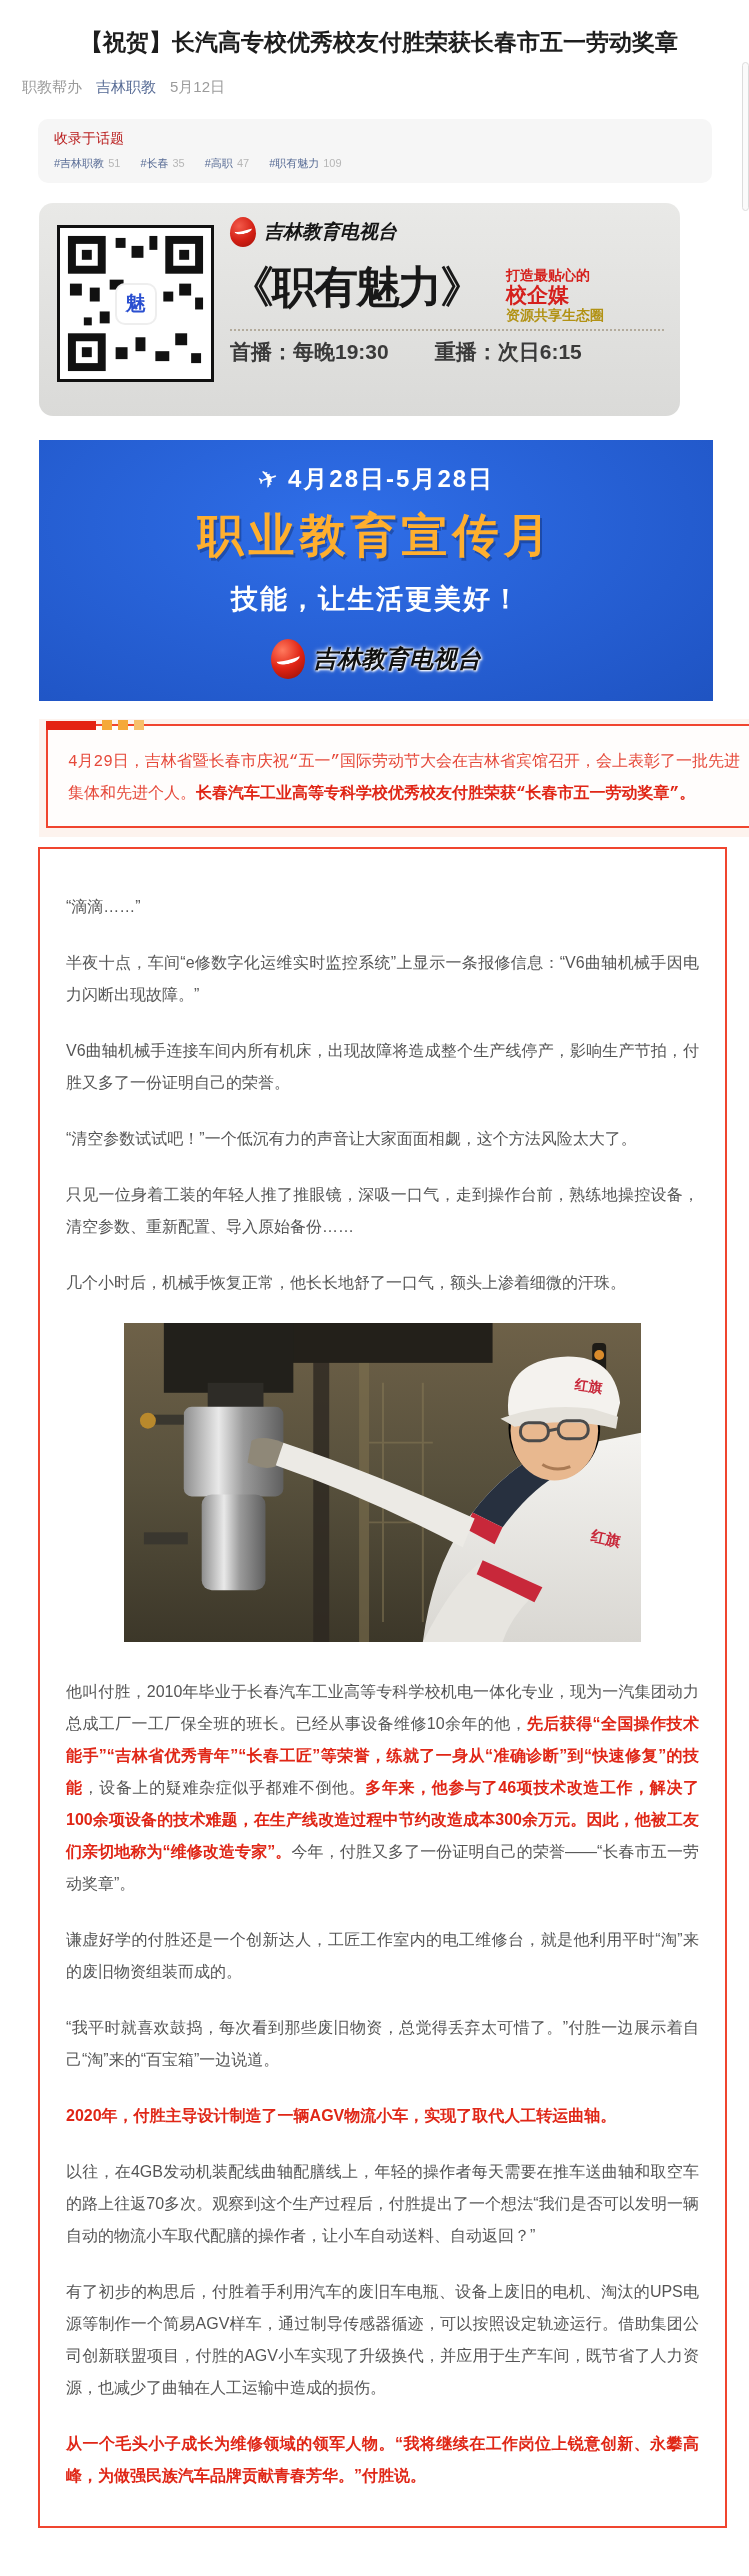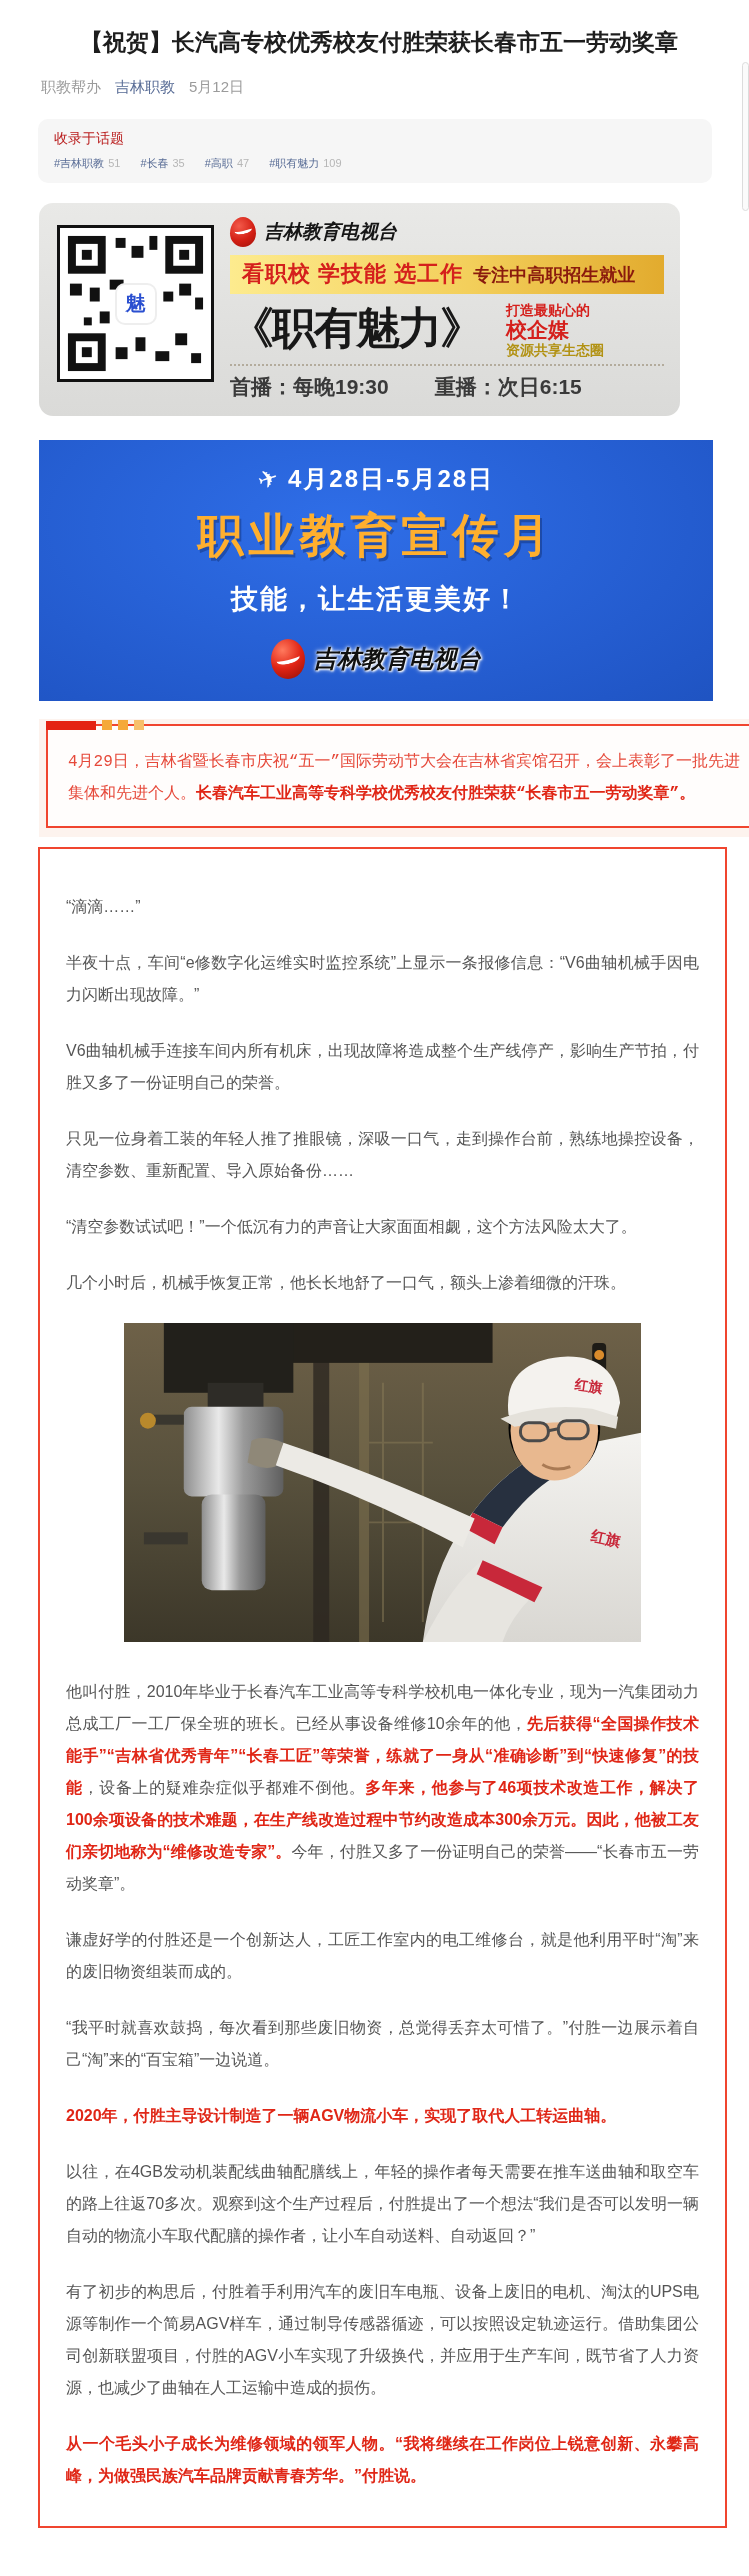--- a/index.html
+++ b/index.html
@@ -4,21 +4,21 @@
 <style>
   * { margin:0; padding:0; box-sizing:border-box; }
   html,body { background:#fff; }
   body {
     width:750px; min-height:2576px; position:relative; margin:0 auto;
     font-family:"Liberation Sans","DejaVu Sans",sans-serif;
     color:#4f4f4f; overflow:hidden;
   }
   
   .title { margin:26px 30px 0 38px; font-size:23px; line-height:33px; font-weight:700; color:#1d1d1d;text-align:center; }
-  .byline { margin:19px 38px 0 41px; font-size:15px; color:#9b9b9b; display:flex; gap:14px; align-items:center; }
+  .byline { margin:19px 38px 0 22px; font-size:15px; color:#9b9b9b; display:flex; gap:14px; align-items:center; }
   .byline .account { color:#576b95; }
   
   .topic-card { margin:22px 38px 0 38px; background:#f6f6f6; border-radius:10px; padding:11px 16px 12px 16px; }
   .topic-heading { font-size:14px; color:#b91c1c; }
   .topic-tags { margin-top:8px; font-size:11px; display:flex; flex-wrap:wrap; gap:0 20px; }
   .tag { color:#576b95; text-decoration:none; cursor:pointer; }
   .tag .cnt { color:#b6b6b6; margin-left:4px; }
   
   .qr-banner { margin:20px 0 0 39px; width:641px; height:213px; border-radius:14px;
     background:linear-gradient(180deg,#e9e9e7 0%,#dadad8 100%);
@@ -33,21 +33,21 @@
     background:radial-gradient(circle at 35% 30%, #f35a4a 0%, #d31f14 55%, #9e120a 100%); position:relative; flex:0 0 auto; }
   .tv-logo::after { content:""; position:absolute; left:4px; top:9px; width:18px; height:5px; border-radius:50%;
     border-bottom:3px solid #fff; transform:rotate(-12deg); }
   .station-name { font-family:"DejaVu Serif","Liberation Serif",serif; font-style:italic; font-weight:700; font-size:19px; color:#161616; }
   .yellow-strip { margin-top:8px; background:linear-gradient(90deg,#fdeB8e 0%,#f3cf5b 55%,#e2ab2e 100%);
     padding:4px 10px 5px 12px; display:flex; align-items:baseline; gap:10px; white-space:nowrap; }
   .yellow-strip .slog-main { color:#d5201c; font-weight:700; font-size:22px; letter-spacing:1px; }
   .yellow-strip .slog-sub { color:#8a1a0d; font-weight:700; font-size:18px; }
   .show-row { display:flex; align-items:center; margin-top:4px; gap:24px; }
   .show-title { font-size:44px; font-weight:700; color:#181818; letter-spacing:-2px; white-space:nowrap; }
-  .show-claims { display:flex; flex-direction:column; line-height:1.15; padding-top:4px; }
+  .show-claims { display:flex; flex-direction:column; line-height:1.15; padding-top:4px;margin-top:12px; }
   .claim1 { color:#d5201c; font-size:14px; font-weight:700; }
   .claim2 { color:#d5201c; font-size:21px; font-weight:700; }
   .claim3 { color:#b29214; font-size:14px; font-weight:700; }
   .dotline { border-top:2px dotted #b3ab9c; margin-top:6px; }
   .schedule { margin-top:7px; font-size:21px; font-weight:700; color:#3a3a3a; display:flex; gap:46px; white-space:nowrap; }
   
   .blue-banner { margin:24px 0 0 39px; width:674px; height:261px;
     background:radial-gradient(120% 150% at 45% 32%, #2f6ee8 0%, #2157c8 55%, #1747a9 100%);
     display:flex; flex-direction:column; align-items:center; justify-content:center; }
   .bb-date { color:#fff; font-size:24px; font-weight:700; letter-spacing:2px; }
@@ -142,24 +142,20 @@
           <rect x="22" y="120" width="10" height="10"></rect>
       </g>
     </svg>
     <div class="qr-badge">魅</div>
   </div>
   <div class="banner-right">
     <div class="logo-row">
       <span class="tv-logo"></span>
       <span class="station-name">吉林教育电视台</span>
     </div>
-    <div class="yellow-strip">
-      <span class="slog-main">看职校 学技能 选工作</span>
-      <span class="slog-sub">专注中高职招生就业</span>
-    </div>
     <div class="show-row">
       <span class="show-title">《职有魅力》</span>
       <span class="show-claims">
         <span class="claim1">打造最贴心的</span>
         <span class="claim2">校企媒</span>
         <span class="claim3">资源共享生态圈</span>
       </span>
     </div>
     <div class="dotline"></div>
     <div class="schedule">
@@ -188,22 +184,22 @@
       <span class="sq"></span>
     </div>
     <p class="lead-text"><span>4月29日，吉林省暨长春市庆祝“五一”国际劳动节大会在吉林省宾馆召开，会上表彰了一批先进集体和先进个人。</span><span class="redbold">长春汽车工业高等专科学校优秀校友付胜荣获“长春市五一劳动奖章”。</span></p>
   </div>
 </div>
 
 <div class="main-box">
   <p class="para">“滴滴……”</p>
   <p class="para">半夜十点，车间“e修数字化运维实时监控系统”上显示一条报修信息：“V6曲轴机械手因电力闪断出现故障。”</p>
   <p class="para">V6曲轴机械手连接车间内所有机床，出现故障将造成整个生产线停产，影响生产节拍，付胜又多了一份证明自己的荣誉。</p>
+  <p class="para">“清空参数试试吧！”一个低沉有力的声音让大家面面相觑，这个方法风险太大了。</p>
   <p class="para">只见一位身着工装的年轻人推了推眼镜，深吸一口气，走到操作台前，熟练地操控设备，清空参数、重新配置、导入原始备份……</p>
-  <p class="para">“清空参数试试吧！”一个低沉有力的声音让大家面面相觑，这个方法风险太大了。</p>
   <p class="para">几个小时后，机械手恢复正常，他长长地舒了一口气，额头上渗着细微的汗珠。</p>
 
   <figure class="photo-fig">
     <svg viewBox="0 0 519 320" preserveAspectRatio="none">
       <defs>
         <linearGradient id="bg" x1="0" y1="0" x2="0" y2="1">
           <stop offset="0" stop-color="#6e6148"></stop>
             <stop offset="0.5" stop-color="#57503c"></stop>
             <stop offset="1" stop-color="#3c3729"></stop>
         </linearGradient>

